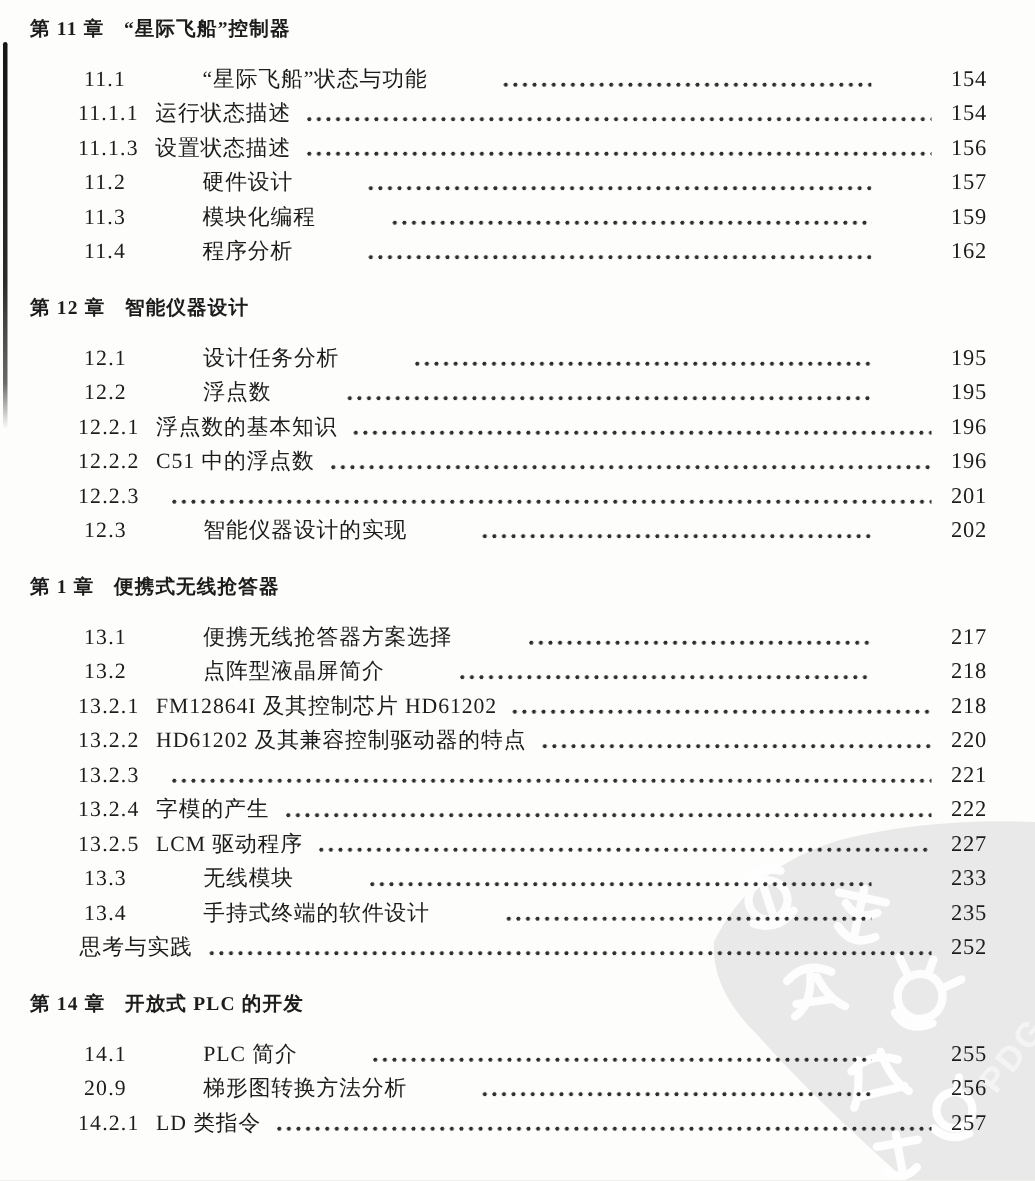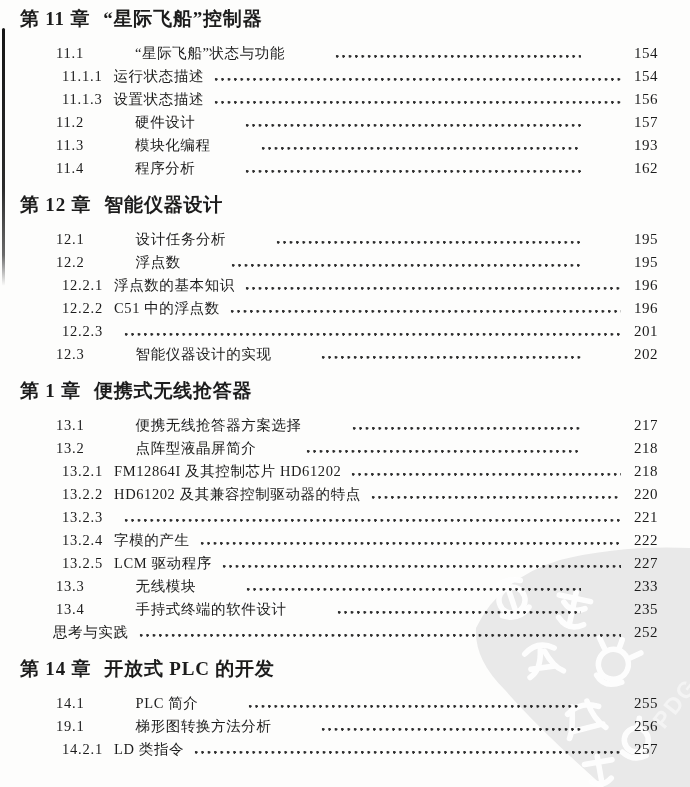--- a/index.html
+++ b/index.html
@@ -25,33 +25,33 @@
   }
   
   .wm-svg{position:absolute;left:0;top:0;z-index:1;}
   
   .toc{
     position:absolute;inset:0;
     padding:6px 26px 0 20px;
     z-index:2;
   }
   .chapter-heading{
-    font-size:19px;font-weight:bold;line-height:22px;
+    font-size:13px;font-weight:bold;line-height:22px;
     margin:14px 0 12px 0;letter-spacing:0.8px;
   }
   .chapter:first-child .chapter-heading{margin-top:2px;}
   .ch-num{margin-right:13px;}
   .entry{
     display:flex;align-items:center;height:23px;
     font-size:14.5px;line-height:23px;white-space:nowrap;
   }
   .entry .num{margin-right:11px;letter-spacing:0.8px;}
   .entry .title{letter-spacing:0.6px;text-align:right;}
   .entry.lvl1{margin-left:36px;gap:40px;}
-  .entry.lvl2{margin-left:42px;}
+  .entry.lvl2{margin-left:32px;}
   .entry.unnum{margin-left:33px;}
   .leader{
     flex:1 1 auto;height:5px;position:relative;top:3px;
     margin-left:10px;margin-right:7px;min-width:12px;
     background-image:radial-gradient(circle at 2.2px 2.4px,#2d2d2d 1.2px,rgba(0,0,0,0) 1.5px);
     background-size:6.4px 5px;background-repeat:repeat-x;
   }
   .pg{
     flex:0 0 auto;width:36px;text-align:center;
     font-size:15px;letter-spacing:0.5px;
@@ -127,21 +127,21 @@
     <span class="num">11.2</span>
     <span class="title">硬件设计</span>
     <span class="leader"></span>
     <span class="pg">157</span>
   </div>
 
   <div class="entry lvl1">
     <span class="num">11.3</span>
     <span class="title">模块化编程</span>
     <span class="leader"></span>
-    <span class="pg">193</span>
+    <span class="pg">159</span>
   </div>
 
   <div class="entry lvl1">
     <span class="num">11.4</span>
     <span class="title">程序分析</span>
     <span class="leader"></span>
     <span class="pg">162</span>
   </div>
 </div>
   </section>
@@ -276,21 +276,21 @@
     </h2>
     <div class="entries">
   <div class="entry lvl1">
     <span class="num">14.1</span>
     <span class="title">PLC 简介</span>
     <span class="leader"></span>
     <span class="pg">255</span>
   </div>
 
   <div class="entry lvl1">
-    <span class="num">19.1</span>
+    <span class="num">20.9</span>
     <span class="title">梯形图转换方法分析</span>
     <span class="leader"></span>
     <span class="pg">256</span>
   </div>
 
   <div class="entry lvl2">
     <span class="num">14.2.1</span>
     <span class="title">LD 类指令</span>
     <span class="leader"></span>
     <span class="pg">257</span>

